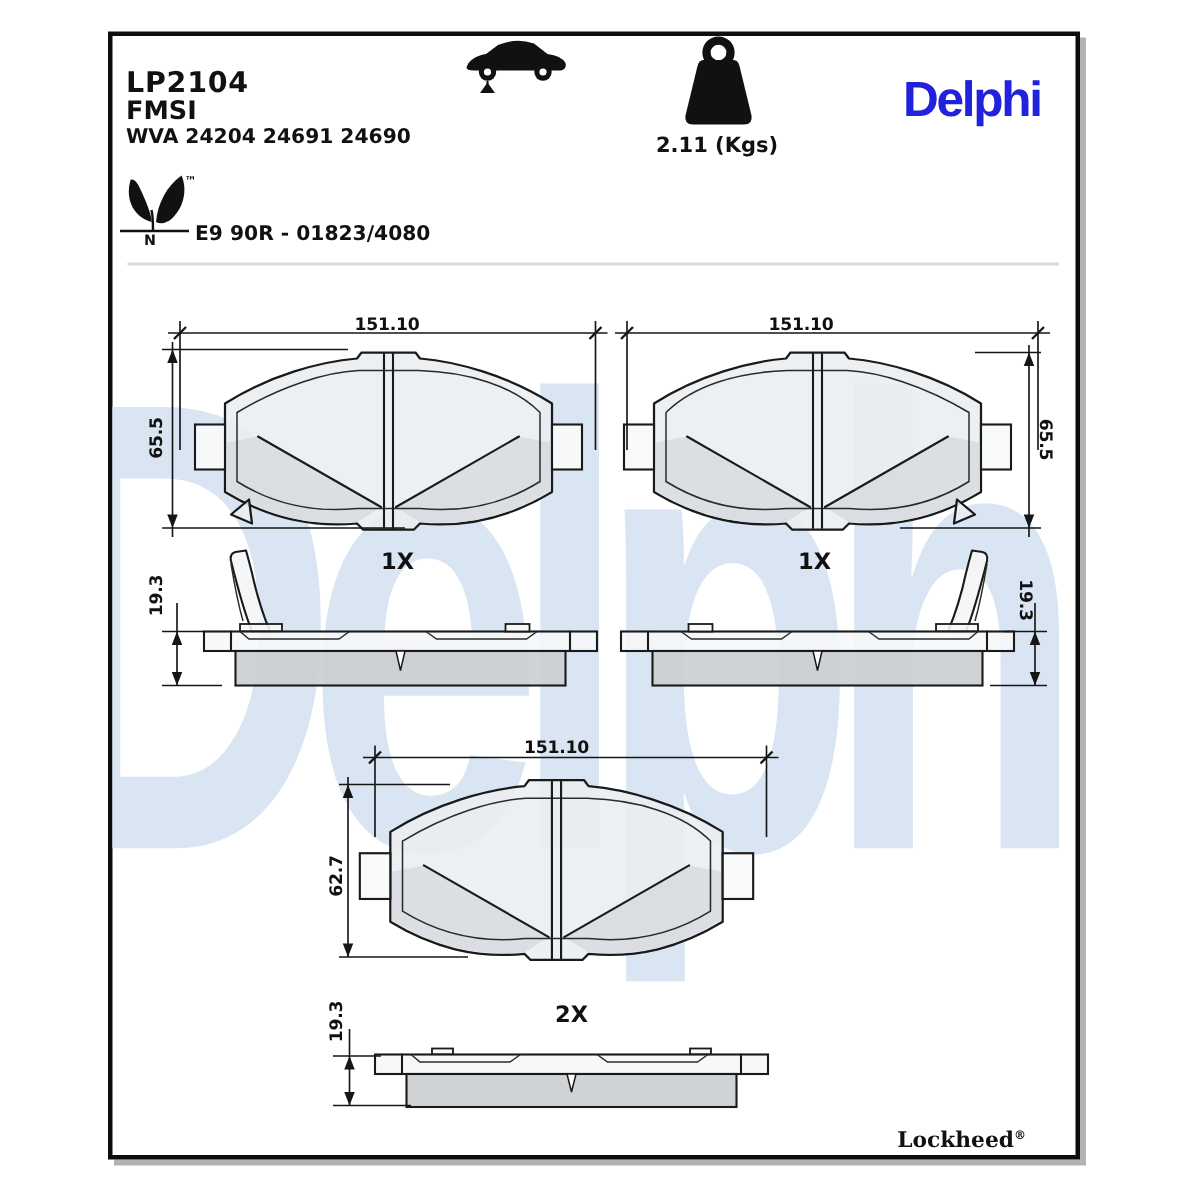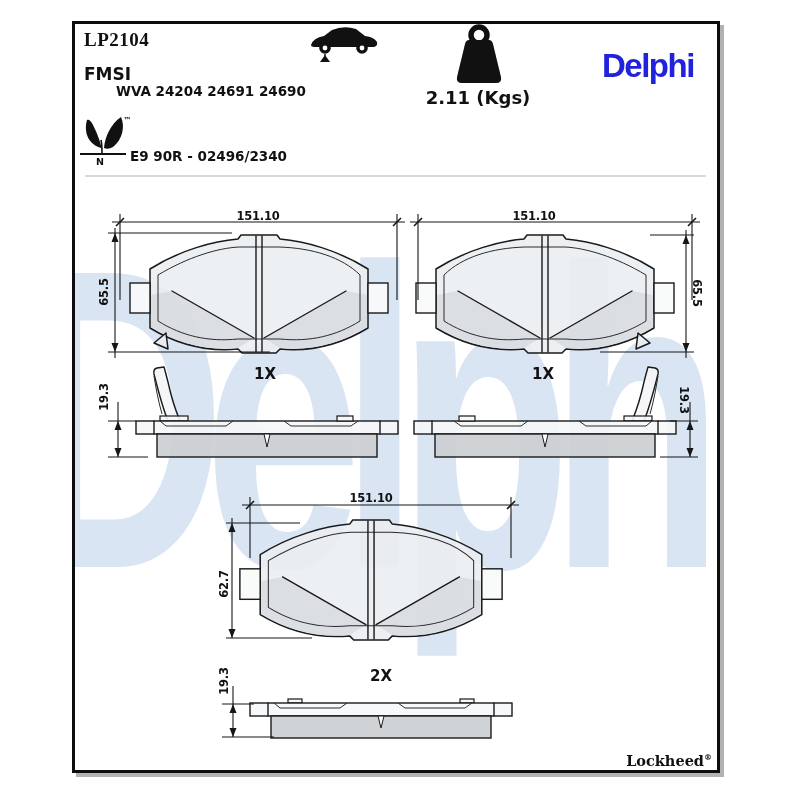--- a/index.html
+++ b/index.html
@@ -7,24 +7,24 @@
        font-family:"DejaVu Sans",sans-serif;color:#111;overflow:hidden;}
   .frame{position:absolute;left:72px;top:21px;width:648px;height:752px;
          border:3px solid #0d0d0d;box-sizing:border-box;background:#fff;
          box-shadow:4px 4px 0 rgba(0,0,0,.30);z-index:0;}
   .wm-clip{position:absolute;left:75px;top:24px;width:642px;height:746px;
            overflow:hidden;z-index:1;}
   .watermark{position:absolute;left:-55px;top:150px;white-space:nowrap;
              font:bold 285px "Liberation Sans",sans-serif;letter-spacing:-22px;
              color:#d9e5f3;transform:scaleY(1.5);transform-origin:0 0;}
   .hdr{position:absolute;z-index:3;white-space:nowrap;font-weight:bold;}
-  .pn{left:84px;top:29px;font-size:19px;letter-spacing:.5px;font-family:Liberation Serif, serif;}
+  .pn{left:84px;top:44px;font-size:19px;letter-spacing:.5px;}
   .fmsi{left:84px;top:64px;font-size:17px;}
-  .wva{left:84px;top:83px;font-size:13.5px;margin-left:32px;}
-  .wt{left:478px;top:97px;font-size:18px;transform:translate(-50%,-50%);}
+  .wva{left:84px;top:83px;font-size:13.5px;}
+  .wt{left:478px;top:97px;font-size:14px;transform:translate(-50%,-50%);}
   .logo{left:602px;top:47px;font-size:33px;color:#2122dc;letter-spacing:-1.5px;
         font-family:"Liberation Sans",sans-serif;}
   .homol{left:130px;top:148px;font-size:13.5px;}
   .eco-n{left:100px;top:161px;font-size:9.5px;transform:translate(-50%,-50%);}
   .eco-tm{left:123px;top:116px;font-size:8px;font-weight:bold;}
   .divider{position:absolute;left:85px;top:175px;width:621px;height:2px;
            background:#d9d9d9;z-index:2;}
   .d-svg{position:absolute;z-index:2;overflow:visible;}
   .ln{fill:none;stroke:#1a1a1a;stroke-width:1.4;stroke-linejoin:round;stroke-linecap:round;}
   .thin{fill:none;stroke:#2a2a2a;stroke-width:1;}
@@ -38,39 +38,39 @@
   .notch{fill:#fff;stroke:#1a1a1a;stroke-width:1;}
   .dimln{fill:none;stroke:#161616;stroke-width:1.1;}
   .tick{fill:none;stroke:#161616;stroke-width:1.6;}
   .arr{fill:#161616;stroke:none;}
   .dim{position:absolute;z-index:3;font:bold 11.5px "DejaVu Sans",sans-serif;
        letter-spacing:-.2px;transform:translate(-50%,-50%);white-space:nowrap;}
   .rotl{transform:translate(-50%,-50%) rotate(-90deg);}
   .rotr{transform:translate(-50%,-50%) rotate(90deg);}
   .qty{position:absolute;z-index:3;font:bold 15px "DejaVu Sans",sans-serif;
        transform:translate(-50%,-50%);white-space:nowrap;}
-  .lockheed{position:absolute;left:712px;top:760px;z-index:3;white-space:nowrap;
+  .lockheed{position:absolute;left:684px;top:760px;z-index:3;white-space:nowrap;
             transform:translate(-100%,-50%);font:bold 14.5px "DejaVu Serif",serif;}
   .lockheed sup{font-size:8px;}
 </style>
 </head>
 <body>
 
 <div class="frame"></div>
 
 <div class="wm-clip">
   <div class="watermark">Delphi</div>
 </div>
 
 <div class="hdr pn">LP2104</div>
 <div class="hdr fmsi">FMSI</div>
 <div class="hdr wva">WVA 24204 24691 24690</div>
 <div class="hdr wt">2.11 (Kgs)</div>
 <div class="hdr logo">Delphi</div>
-<div class="hdr homol">E9 90R - 02496/2340</div>
+<div class="hdr homol">E9 90R - 01823/4080</div>
 <div class="hdr eco-n">N</div>
 <div class="hdr eco-tm">™</div>
 <div class="divider"></div>
 
 <svg class="d-svg" style="left:308px;top:24px;z-index:3" width="72" height="38" viewBox="0 0 72 38">
   <path fill="#111" d="M3,21 Q5,14 16,12 L24,6 Q36,1 48,5 L57,12 Q66,13 69,18 Q70,22 66,23 L8,23 Q3,23 3,21 Z"></path>
   <circle cx="17" cy="24" r="5.8" fill="#111"></circle>
     <circle cx="17" cy="24" r="2.4" fill="#fff"></circle>
   <circle cx="54" cy="24" r="5.8" fill="#111"></circle>
     <circle cx="54" cy="24" r="2.4" fill="#fff"></circle>

